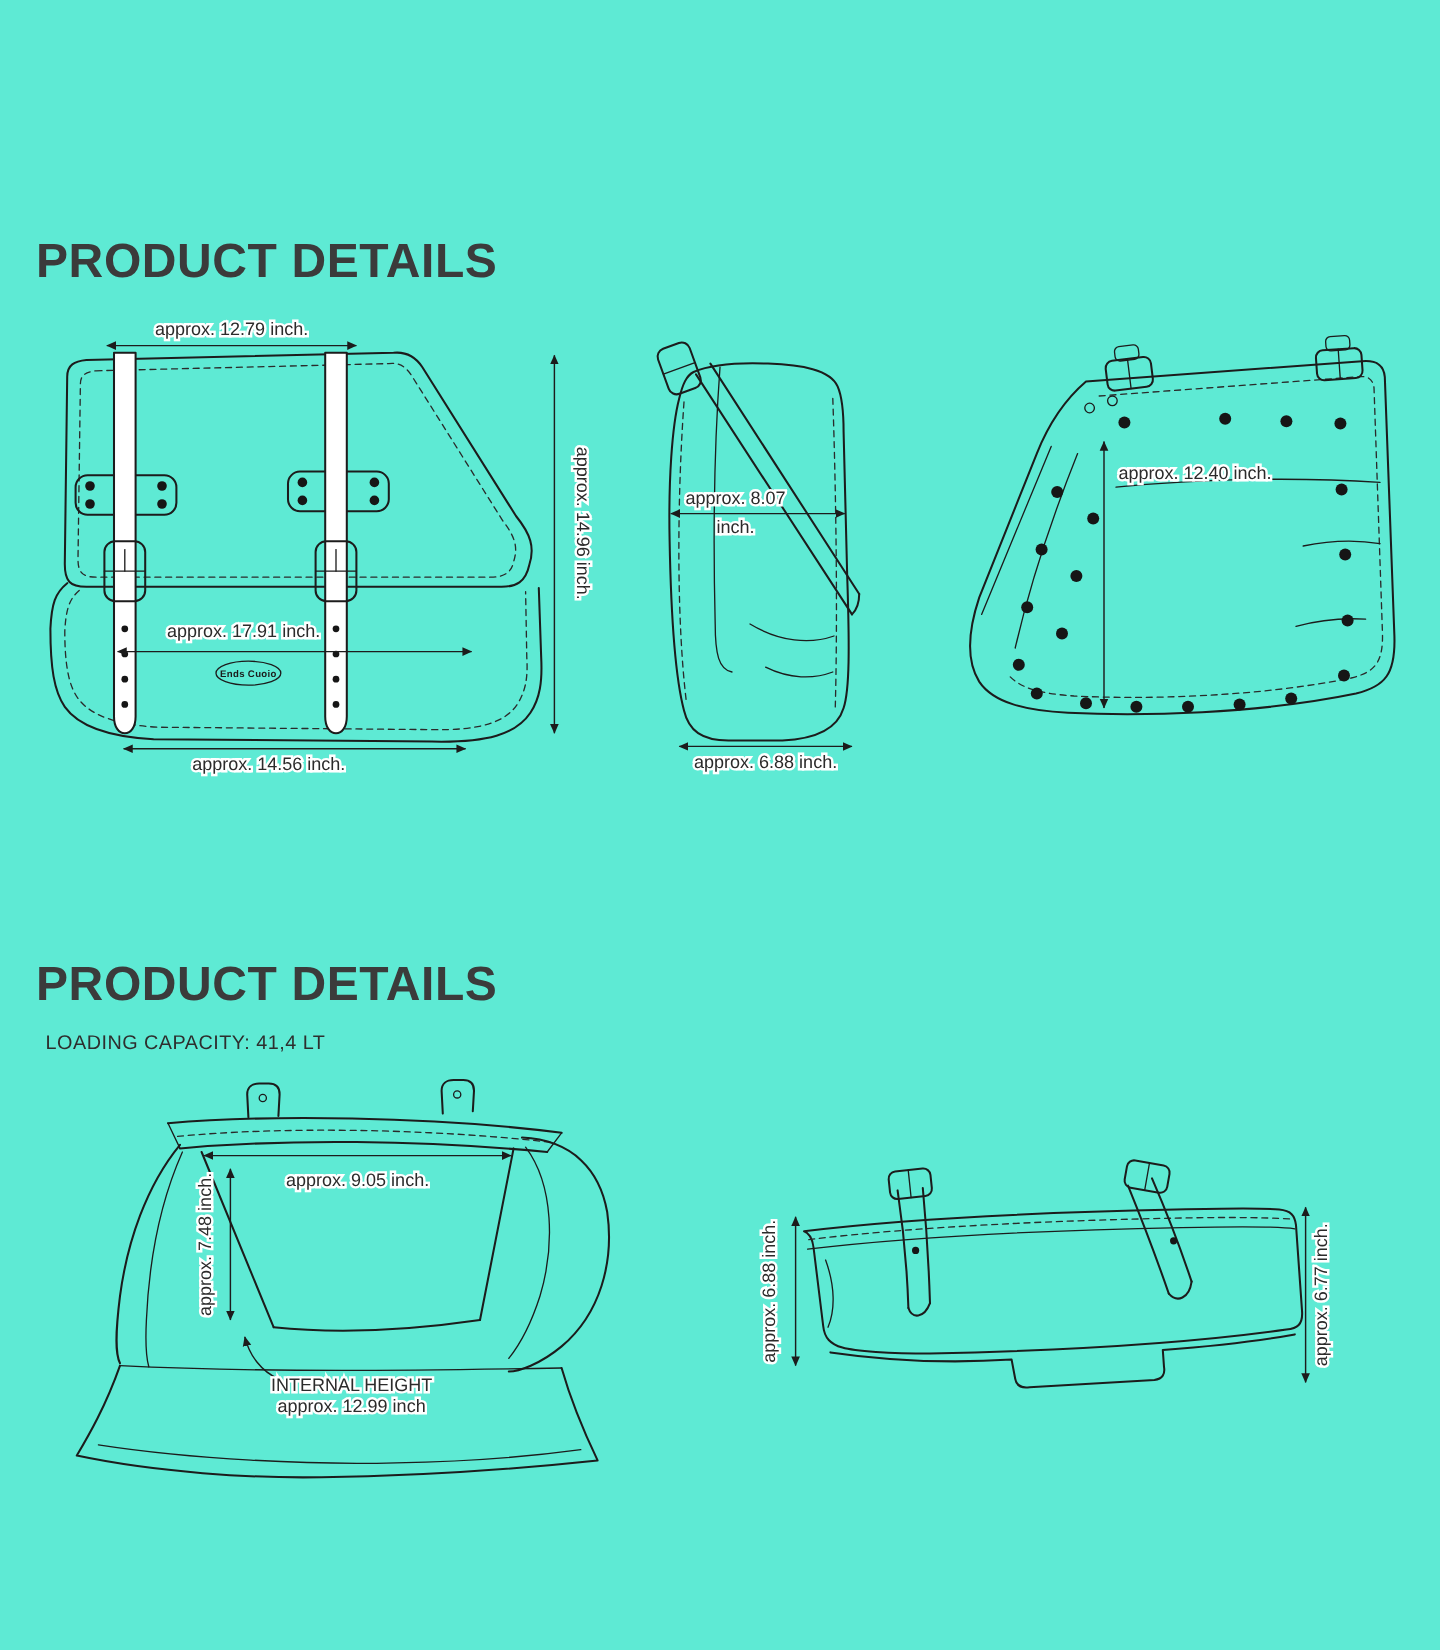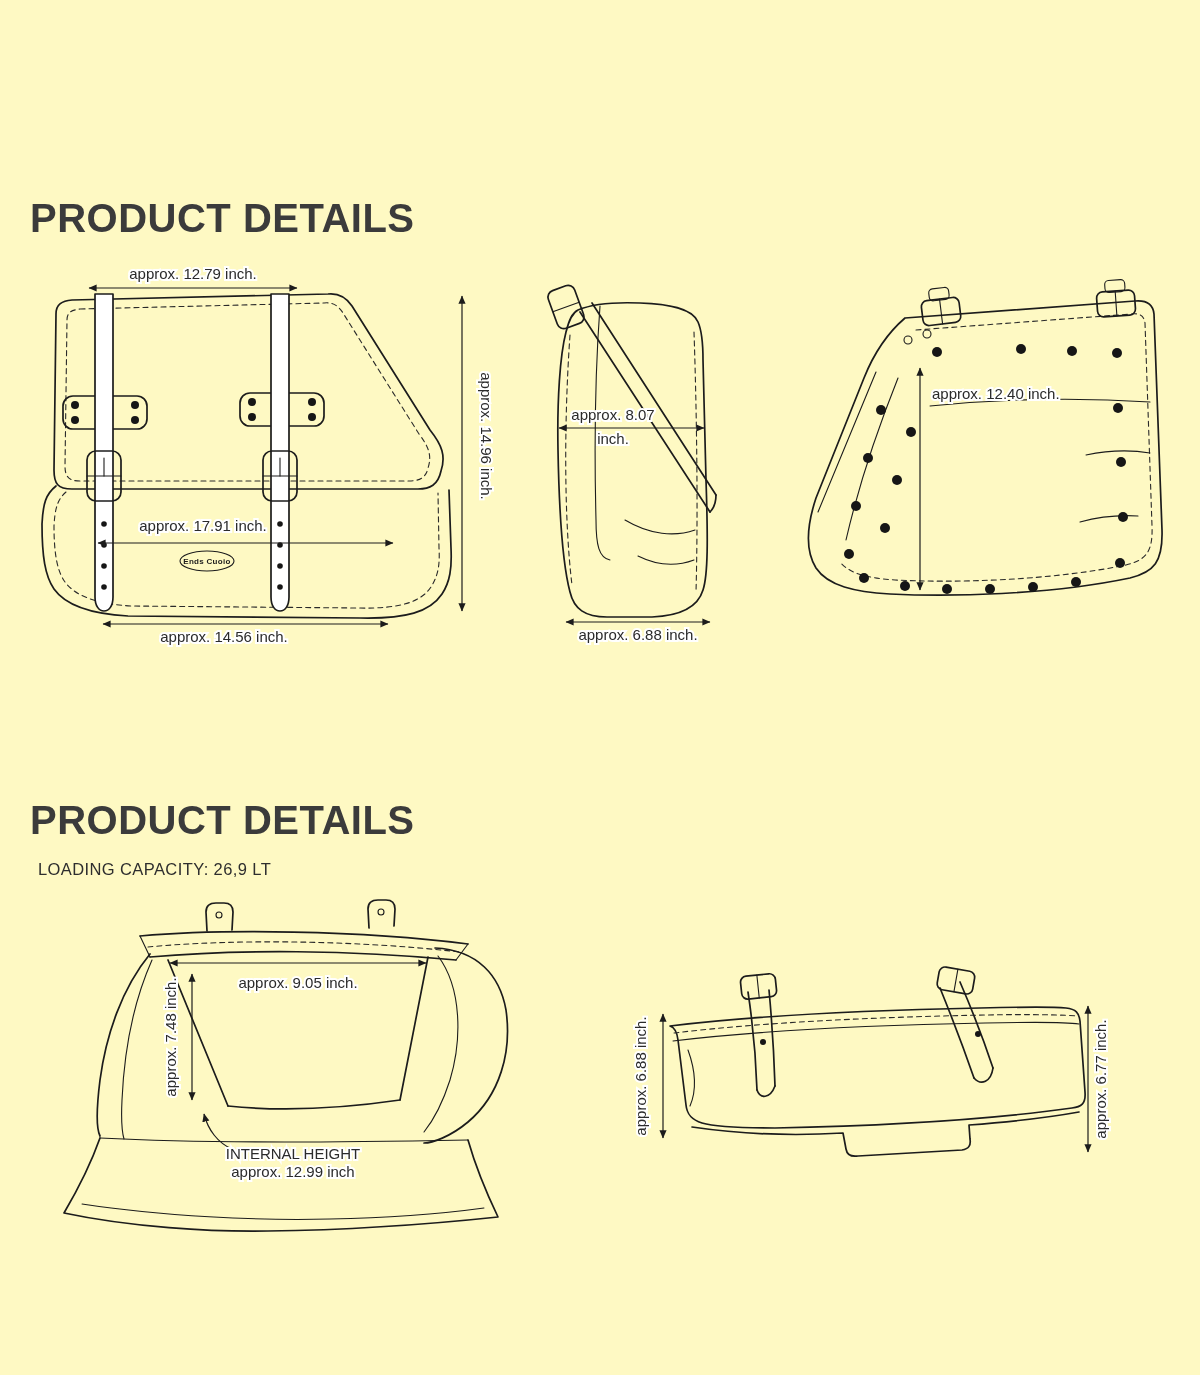--- a/index.html
+++ b/index.html
@@ -1,16 +1,16 @@
 <!DOCTYPE html>
 <html><head>
 <meta charset="utf-8">
 <style>
   html,body{margin:0;padding:0;background:#ffffff;}
-  .page{position:relative;width:1200px;height:1375px;background:#fef9c3;overflow:hidden;
+  .page{position:relative;width:1200px;height:1375px;background:#5eead4;overflow:hidden;
         font-family:"Liberation Sans",sans-serif;}
   .title{position:absolute;margin:0;font-size:40px;font-weight:600;color:#3b3b3b;
          letter-spacing:.5px;font-family:"Liberation Sans",sans-serif;}
   .t1{left:30px;top:196px;}
   .t2{left:30px;top:798px;}
   .loading{position:absolute;left:38px;top:860px;font-size:16.5px;font-weight:500;
            color:#2e2e2e;letter-spacing:.4px;}
   svg{position:absolute;left:0;top:0;}
   .outline{fill:none;stroke:#1c1c1c;stroke-width:1.7;stroke-linecap:round;stroke-linejoin:round;}
   .thin{fill:none;stroke:#1c1c1c;stroke-width:1.1;stroke-linecap:round;stroke-linejoin:round;}
@@ -24,21 +24,21 @@
   .logo-text{font-family:"Liberation Sans",sans-serif;font-size:8px;font-weight:700;
              fill:#1c1c1c;text-anchor:middle;letter-spacing:.3px;}
 </style>
 </head>
 <body>
 
 <div class="page">
 
   <h1 class="title t1">PRODUCT DETAILS</h1>
   <h1 class="title t2">PRODUCT DETAILS</h1>
-  <div class="loading">LOADING CAPACITY: 26,9 LT</div>
+  <div class="loading">LOADING CAPACITY: 41,4 LT</div>
 
   <svg width="1200" height="1375" viewBox="0 0 1200 1375">
     <defs>
       <marker id="arr" viewBox="0 0 10 10" refX="8.5" refY="5" markerWidth="7.5" markerHeight="7.5" orient="auto-start-reverse">
         <path d="M0,1 L9,5 L0,9 Z" fill="#1c1c1c"></path>
       </marker>
     </defs>
 
     <g>
       <path class="outline" d="M72,300 L328,294 C338,293 346,297 352,306 L430,430 C442,445 446,456 441,471 C438,485 430,489 418,489 L72,489 C58,489 54,484 54,470 L56,314 C56,304 62,301 72,300 Z"></path>

